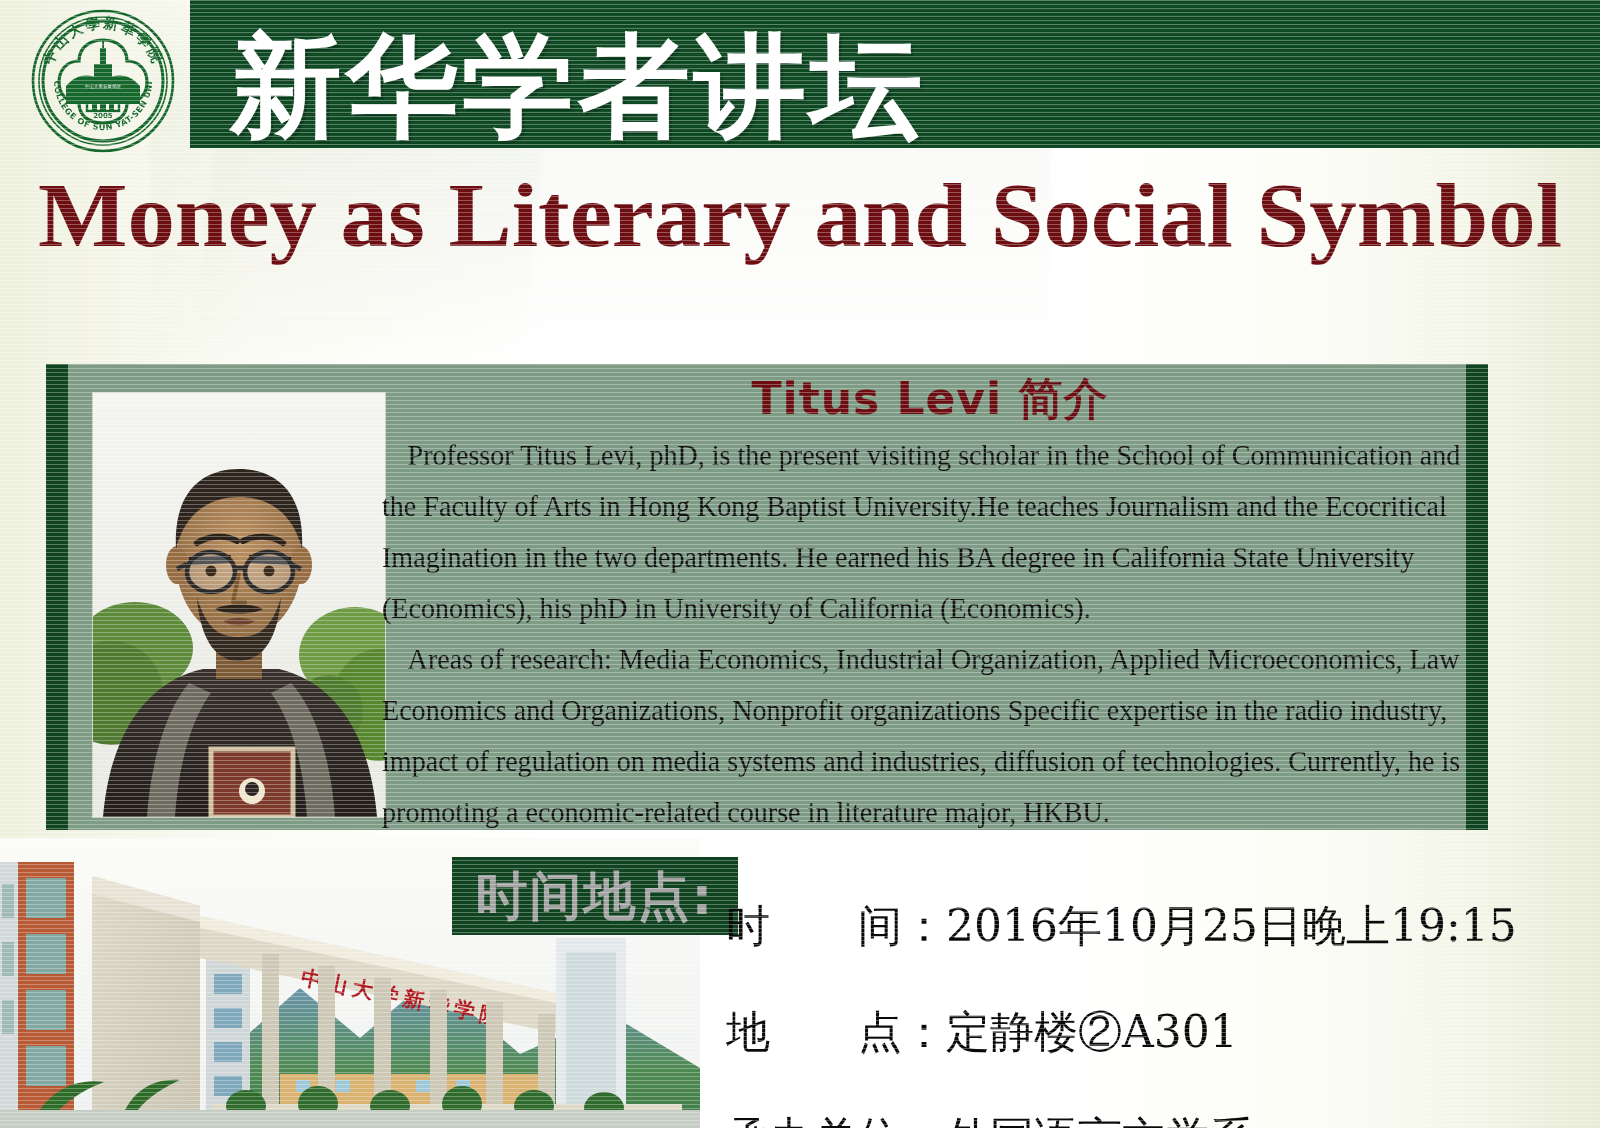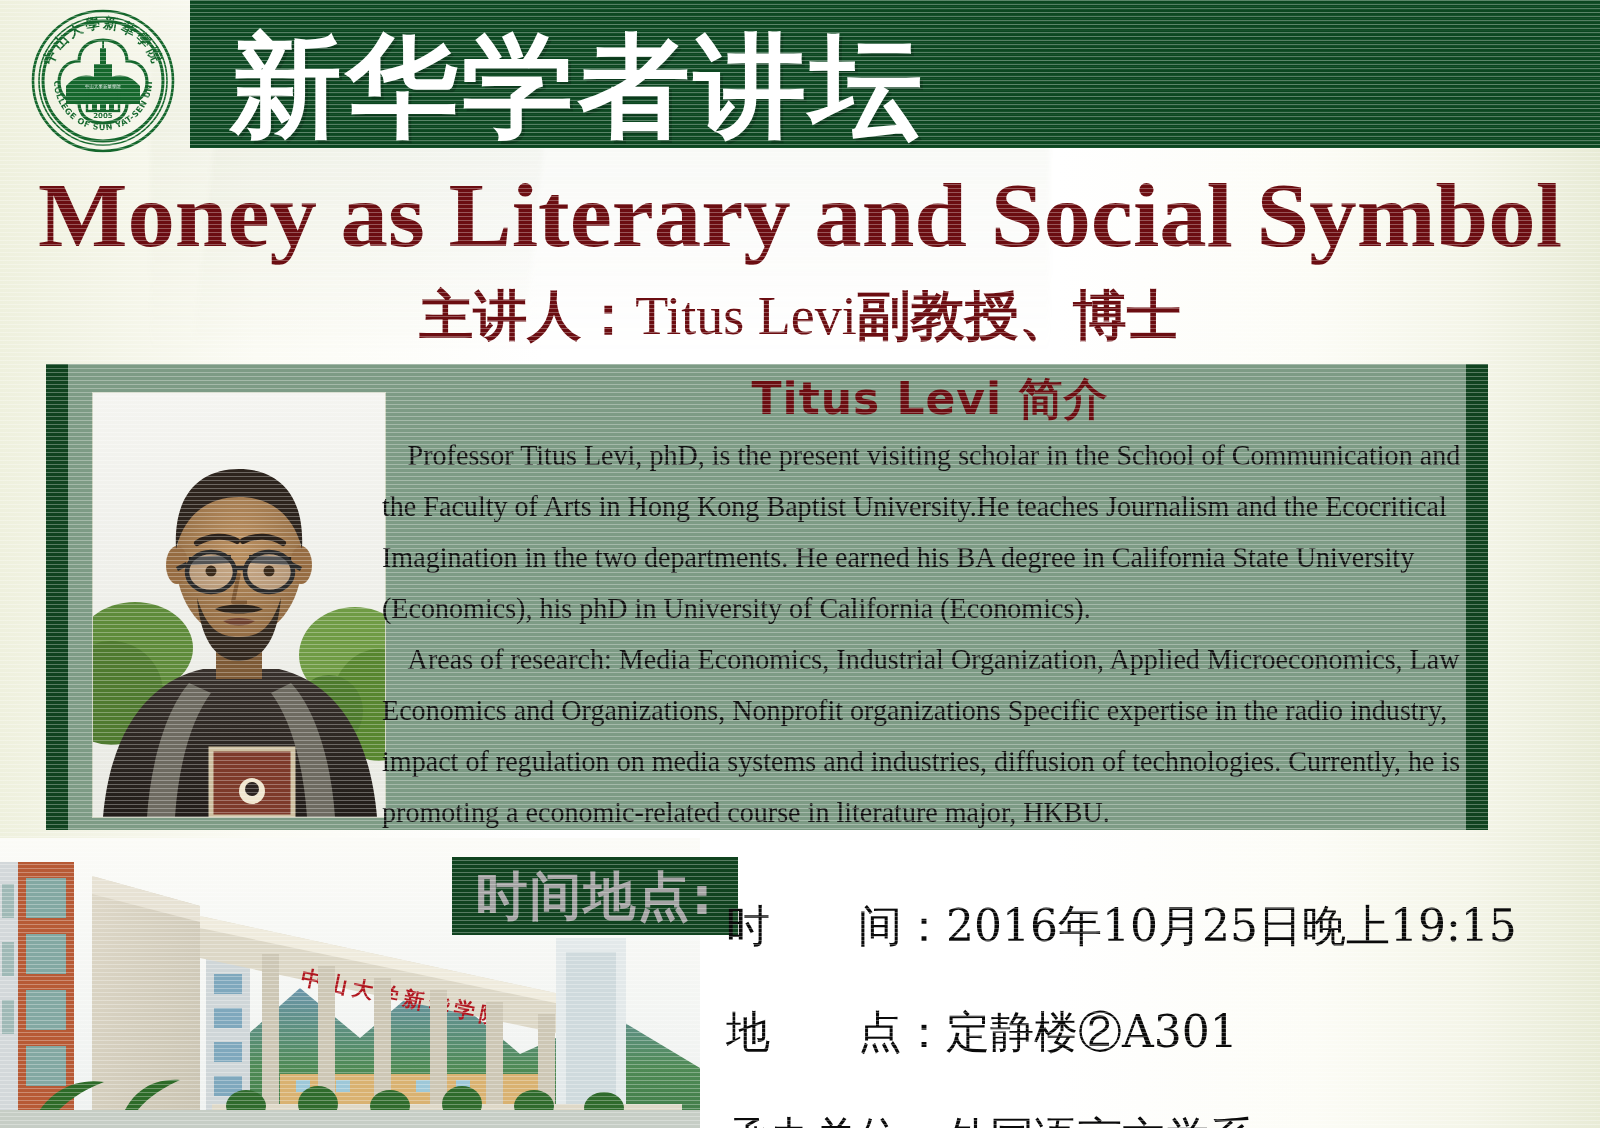--- a/index.html
+++ b/index.html
@@ -164,23 +164,20 @@
       <rect x="62" y="86" width="5" height="17" fill="#15672c"></rect>
       <rect x="79" y="86" width="5" height="17" fill="#15672c"></rect>
       <rect x="70" y="86" width="6" height="17" fill="#15672c"></rect>
       <text x="73" y="79.5" font-family="DejaVu Sans, sans-serif" font-size="4.2" fill="#ffffff" text-anchor="middle" letter-spacing="0.3">中山大學新華學院</text>
       <text x="73" y="110" font-family="DejaVu Sans, sans-serif" font-size="7" font-weight="700" fill="#15672c" text-anchor="middle">2005</text>
     </svg>
   </div>
 
   <div class="title-main">Money as Literary and Social Symbol</div>
 
-  <div class="title-sub">
-    <span>主讲人：</span><span class="latin">Titus Levi</span><span>副教授、博士</span>
-  </div>
 
   <div class="bio-panel"></div>
 
   <div class="bio-photo">
     <svg viewBox="0 0 292 424" width="292" height="424">
       <defs>
         <linearGradient id="skyg" x1="0" y1="0" x2="0" y2="1">
           <stop offset="0%" stop-color="#f4f4f0"></stop>
             <stop offset="100%" stop-color="#e8e9e2"></stop>
         </linearGradient>

